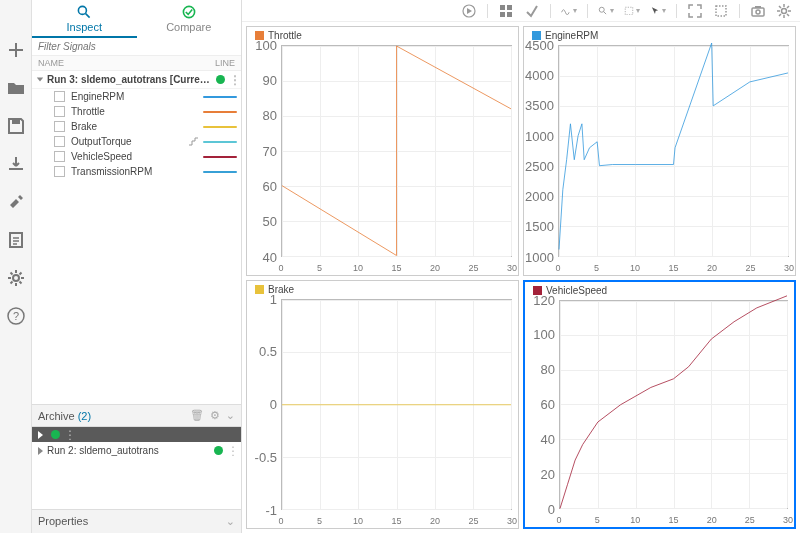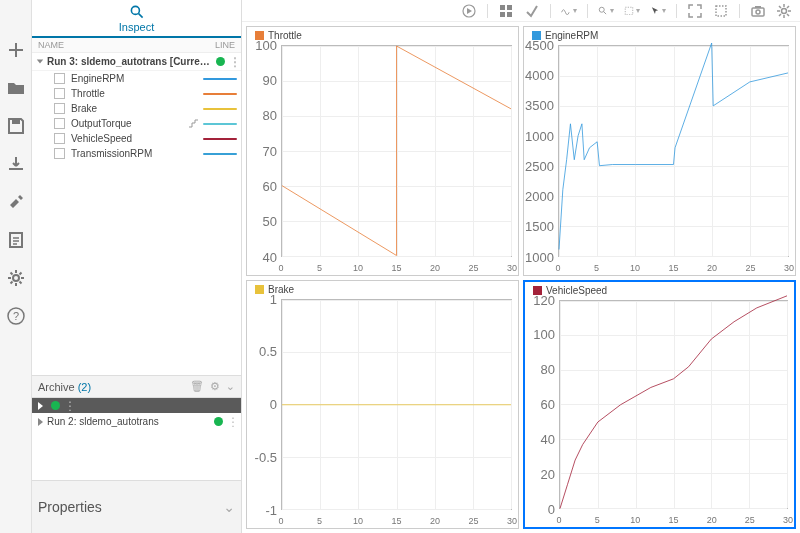--- a/index.html
+++ b/index.html
@@ -23,21 +23,21 @@
   .sigrow { display: flex; align-items: center; padding: 2px 4px 2px 22px; font-size: 10px; }
   .chk { width: 11px; height: 11px; border: 1px solid #bbb; margin-right: 6px; background: #fff; }
   .sigrow .sname { flex: 1; }
   .linesample { width: 34px; height: 2px; border-radius: 1px; }
   .spacer { flex: 1; }
   .archivehdr { display: flex; align-items: center; padding: 4px 6px; font-size: 11px; color: #555; background: #f3f3f3; border-top: 1px solid #ddd; border-bottom: 1px solid #ddd; }
   .archivehdr .count { color: #0076a8; margin-left: 3px; }
   .archrow { display: flex; align-items: center; padding: 3px 6px; font-size: 10px; }
   .archrow.sel { background: #5a5a5a; color: #fff; }
   .tri { width: 0; height: 0; border-top: 4px solid transparent; border-bottom: 4px solid transparent; border-left: 5px solid currentColor; margin-right: 4px; }
-  .prophdr { padding: 18px 6px; font-size: 14px; color: #555; background: #f3f3f3; border-top: 1px solid #ddd; display:flex; }
+  .prophdr { padding: 5px 6px; font-size: 11px; color: #555; background: #f3f3f3; border-top: 1px solid #ddd; display:flex; }
   .main { flex: 1; display: flex; flex-direction: column; }
   .toolbar { height: 22px; display: flex; align-items: center; justify-content: flex-end; gap: 10px; padding: 0 8px; color: #888; border-bottom: 1px solid #eee; }
   .toolbar .tb { width: 16px; height: 16px; display: flex; align-items: center; justify-content: center; cursor: pointer; }
   .toolbar .sep { width: 1px; height: 14px; background: #ddd; }
   .plots { flex: 1; display: grid; grid-template-columns: 1fr 1fr; grid-template-rows: 1fr 1fr; gap: 4px; padding: 4px; }
   .plot { border: 1px solid #ccc; position: relative; background: #fff; }
   .plot.selected { border: 2px solid #0076ff; }
   .ptitle { position: absolute; top: 3px; left: 8px; display: flex; align-items: center; gap: 4px; font-size: 10px; z-index: 3; }
   .sw { width: 9px; height: 9px; }
   .plotarea { position: absolute; left: 34px; right: 6px; top: 18px; bottom: 18px; border: 1px solid #bbb; }
@@ -99,21 +99,29 @@
 
 <div class="sidepanel">
   <div class="tabs">
     <div class="tab active">
       <svg viewBox="0 0 20 20">
           <circle cx="8" cy="8" r="5" fill="none" stroke="#0076a8" stroke-width="2"></circle>
           <path d="M12 12l5 5" stroke="#0076a8" stroke-width="2"></path>
         </svg>
       <span>Inspect</span>
     </div>
-  </div>
+    <div class="tab">
+      <svg viewBox="0 0 20 20">
+          <circle cx="10" cy="10" r="7" fill="none" stroke="#18b551" stroke-width="2"></circle>
+          <path d="M6 10l3 3 5-6" stroke="#18b551" stroke-width="2" fill="none"></path>
+        </svg>
+      <span>Compare</span>
+    </div>
+  </div>
+  <input class="filter" placeholder="Filter Signals" style="">
   <div class="colhead">
     <span class="cname">NAME</span>
     <span>LINE</span>
   </div>
   <div class="runrow current">
     <svg class="disc" viewBox="0 0 10 10">
         <path d="M2 1l5 4-5 4z" fill="#888" transform="rotate(90 5 5)"></path>
       </svg>
     <span class="runlabel">Run 3: sldemo_autotrans [Current]</span>
     <span class="dot"></span>

